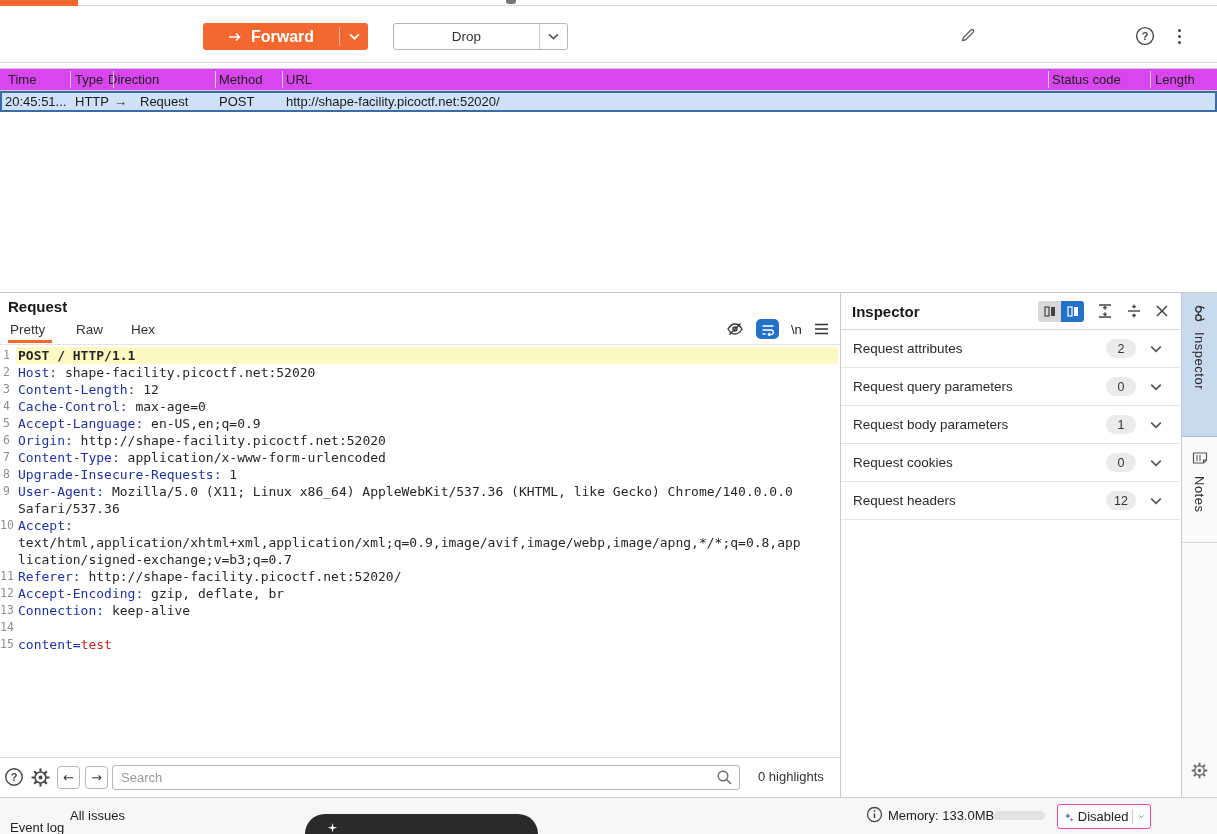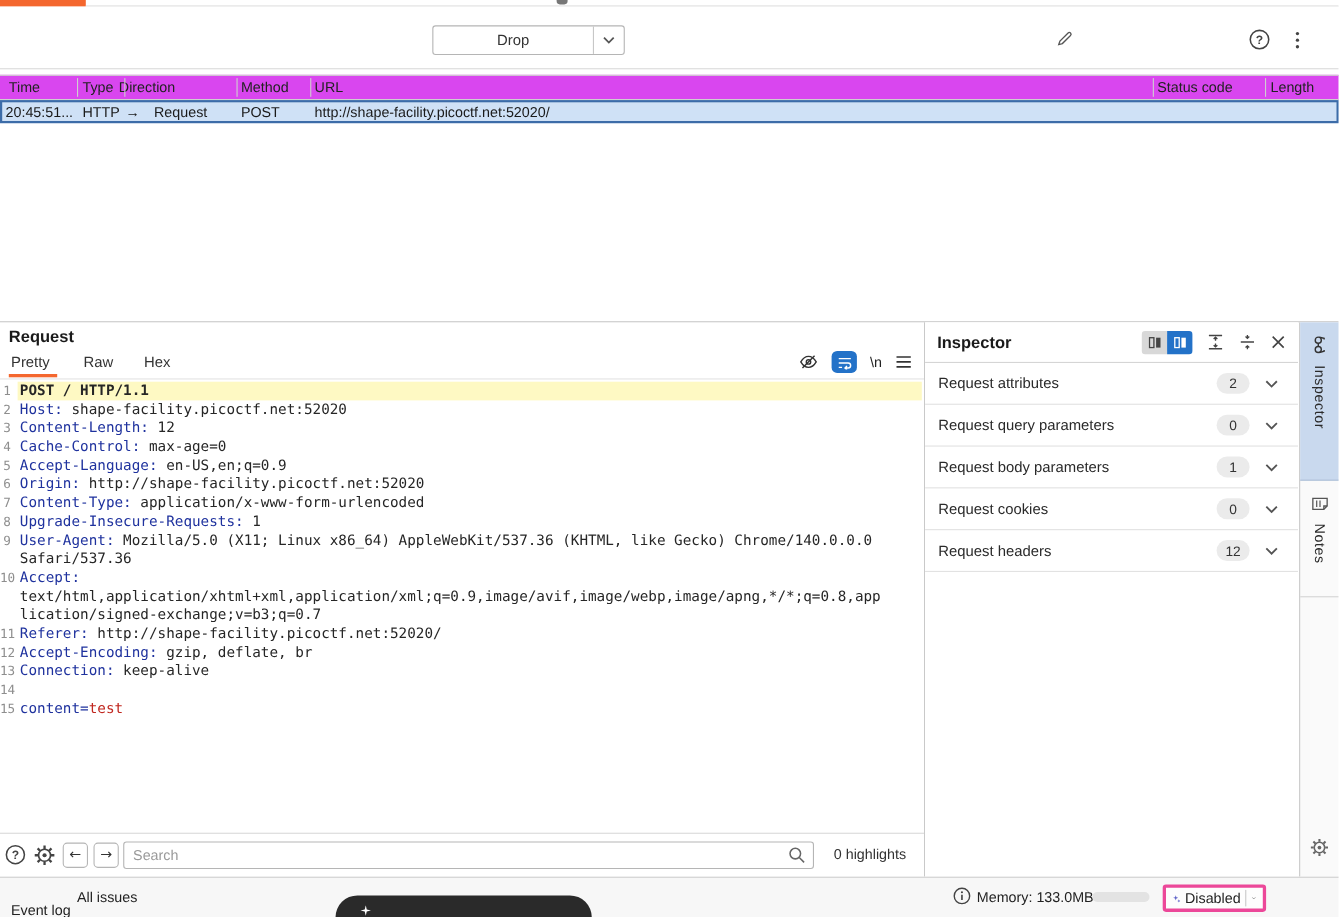--- a/index.html
+++ b/index.html
@@ -90,21 +90,21 @@
   .strip-icon { color:#333; }
   #strip-gear { position:absolute; left:8px; top:468px; color:#666; }
 
   
   #status-bar { left:0; top:797px; width:1217px; height:37px; background:#f7f7f7; border-top:1px solid #cfcfcf; font-size:13px; color:#222; }
   #event-log { position:absolute; left:10px; top:22px; }
   #all-issues { position:absolute; left:70px; top:10px; }
   #mem-info-icon { position:absolute; left:866px; top:8px; color:#444; }
   #memory-text { position:absolute; left:888px; top:10px; }
   #mem-pill { position:absolute; left:993px; top:13px; width:52px; height:9px; background:#e3e3e3; border-radius:5px; }
-  #ai-dropdown { position:absolute; left:1057px; top:6px; width:94px; height:25px; border:3px solid #ec4899; border-radius:3px; background:#fdfdfd; display:flex; align-items:center; padding:0 4px 0 6px; gap:4px; }
+  #ai-dropdown { position:absolute; left:1057px; top:6px; width:94px; height:25px; border:1px solid #ec4899; border-radius:3px; background:#fdfdfd; display:flex; align-items:center; padding:0 4px 0 6px; gap:4px; }
   #ai-label { font-size:13px; color:#222; }
   #ai-sep { width:1px; height:15px; background:#c9c9c9; margin-left:auto; }
   #ai-caret { color:#555; padding:0 2px; }
 
   
   #black-pill { left:305px; top:814px; width:233px; height:20px; background:#2a2a2a; border-radius:22px 22px 0 0; overflow:hidden; }
   #pill-sparkle { position:absolute; left:22px; top:9px; color:#fff; }
 </style>
 </head>
 <body>
@@ -113,20 +113,34 @@
 <div class="abs" id="top-hairline"></div>
 <div class="abs" id="top-fragment"></div>
 
 <div class="abs" id="toolbar">
   <div class="abs btn" id="intercept-btn">
     <svg width="15" height="15" viewBox="0 0 16 16">
         <circle cx="8" cy="8" r="6" fill="none" stroke="#fff" stroke-width="1.4"></circle>
         <circle cx="8" cy="8" r="2.1" fill="#fff"></circle>
       </svg>
     <span>Intercept on</span>
+  </div>
+  <div class="abs" id="forward-btn">
+    <div id="forward-main">
+      <svg width="14" height="12" viewBox="0 0 14 12">
+          <path d="M1 6h10M8 2.5 11.5 6 8 9.5" fill="none" stroke="#fff" stroke-width="1.6"></path>
+        </svg>
+      <span>Forward</span>
+    </div>
+    <div id="forward-sep"></div>
+    <div id="forward-caret">
+      <svg width="11" height="7" viewBox="0 0 10 6">
+          <polyline points="1,1 5,5 9,1" fill="none" stroke="#fff" stroke-width="1.6"></polyline>
+        </svg>
+    </div>
   </div>
   <div class="abs" id="drop-btn">
     <div id="drop-main">Drop</div>
     <div id="drop-sep"></div>
     <div id="drop-caret">
       <svg width="11" height="7" viewBox="0 0 10 6">
           <polyline points="1,1 5,5 9,1" fill="none" stroke="currentColor" stroke-width="1.5"></polyline>
         </svg>
     </div>
   </div>

